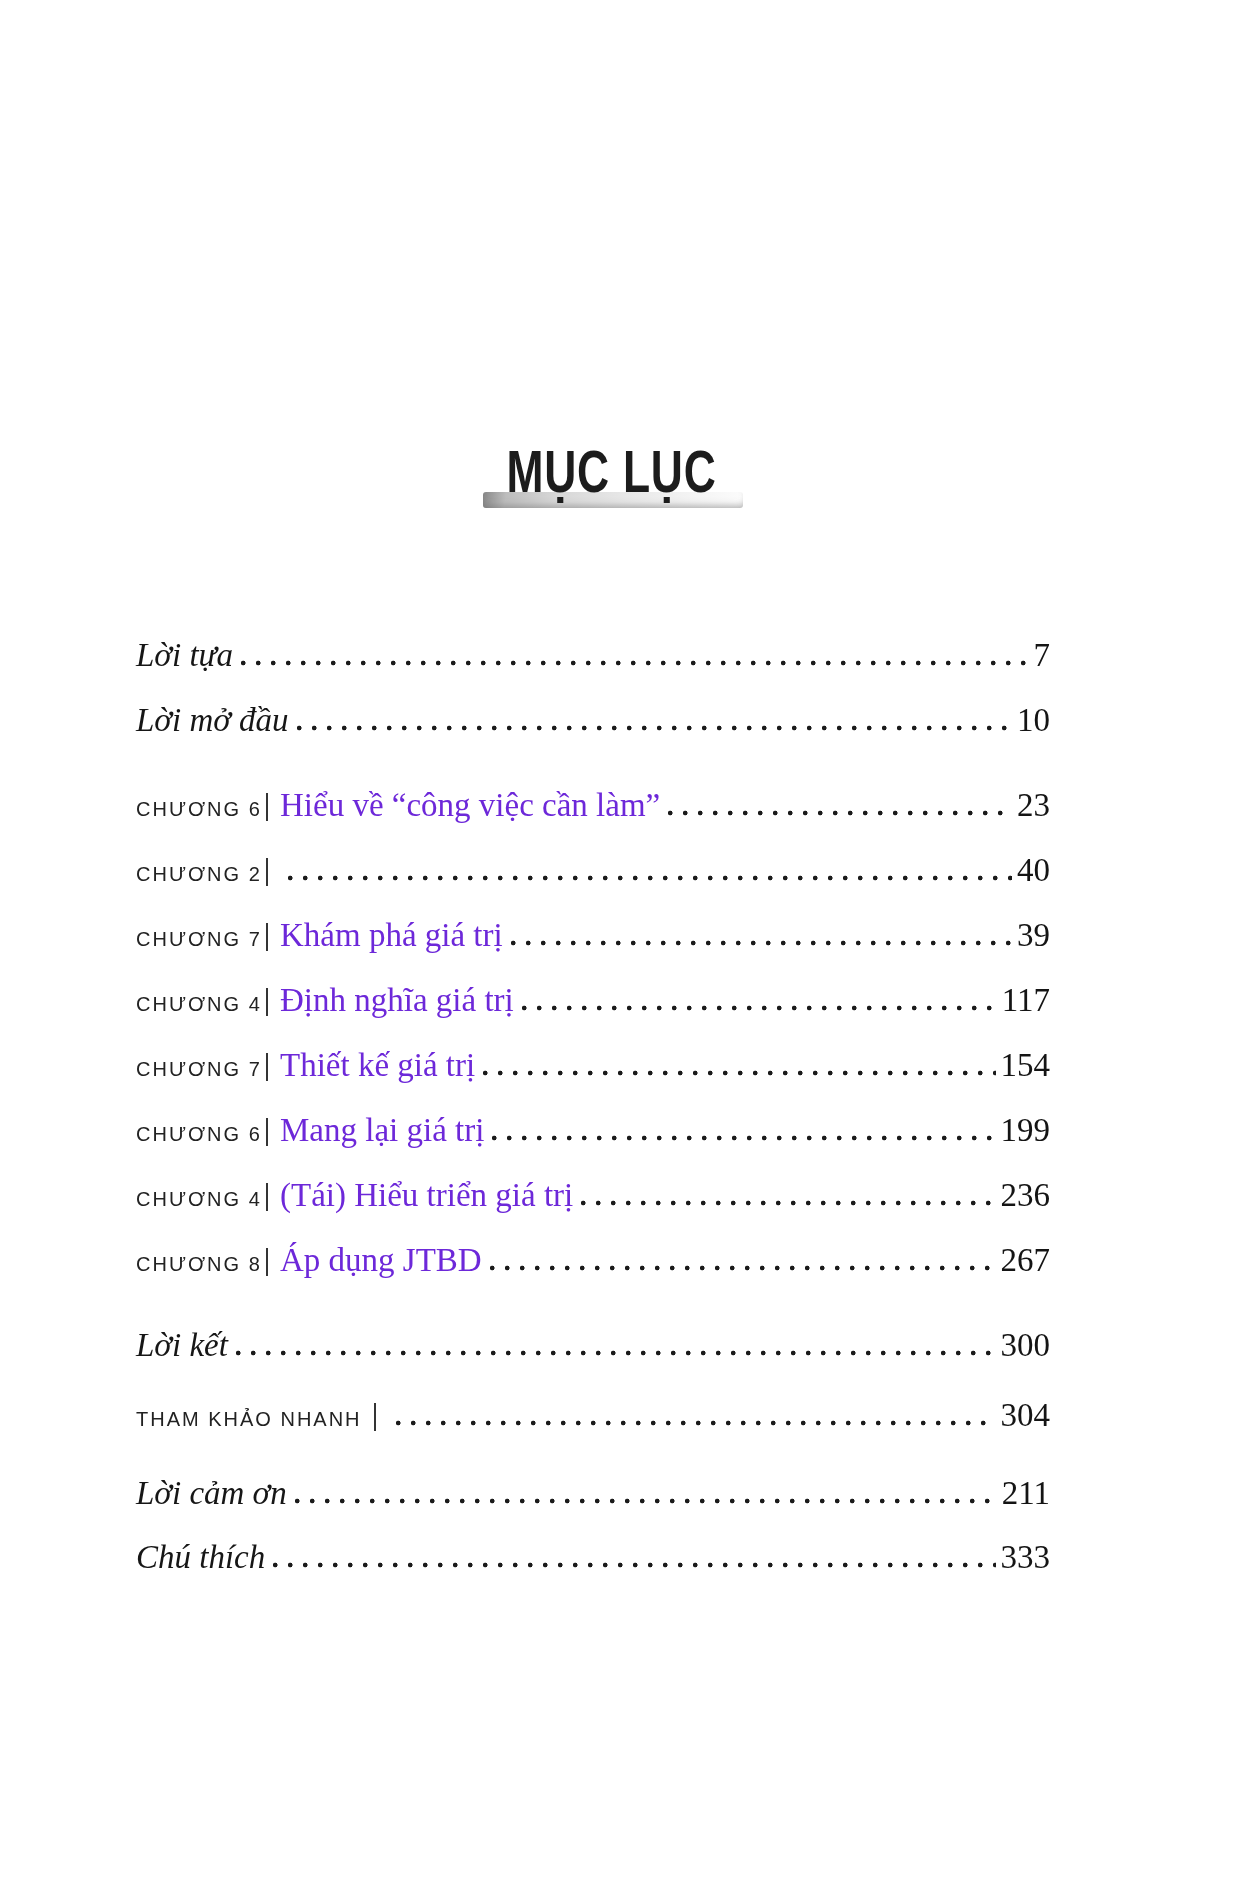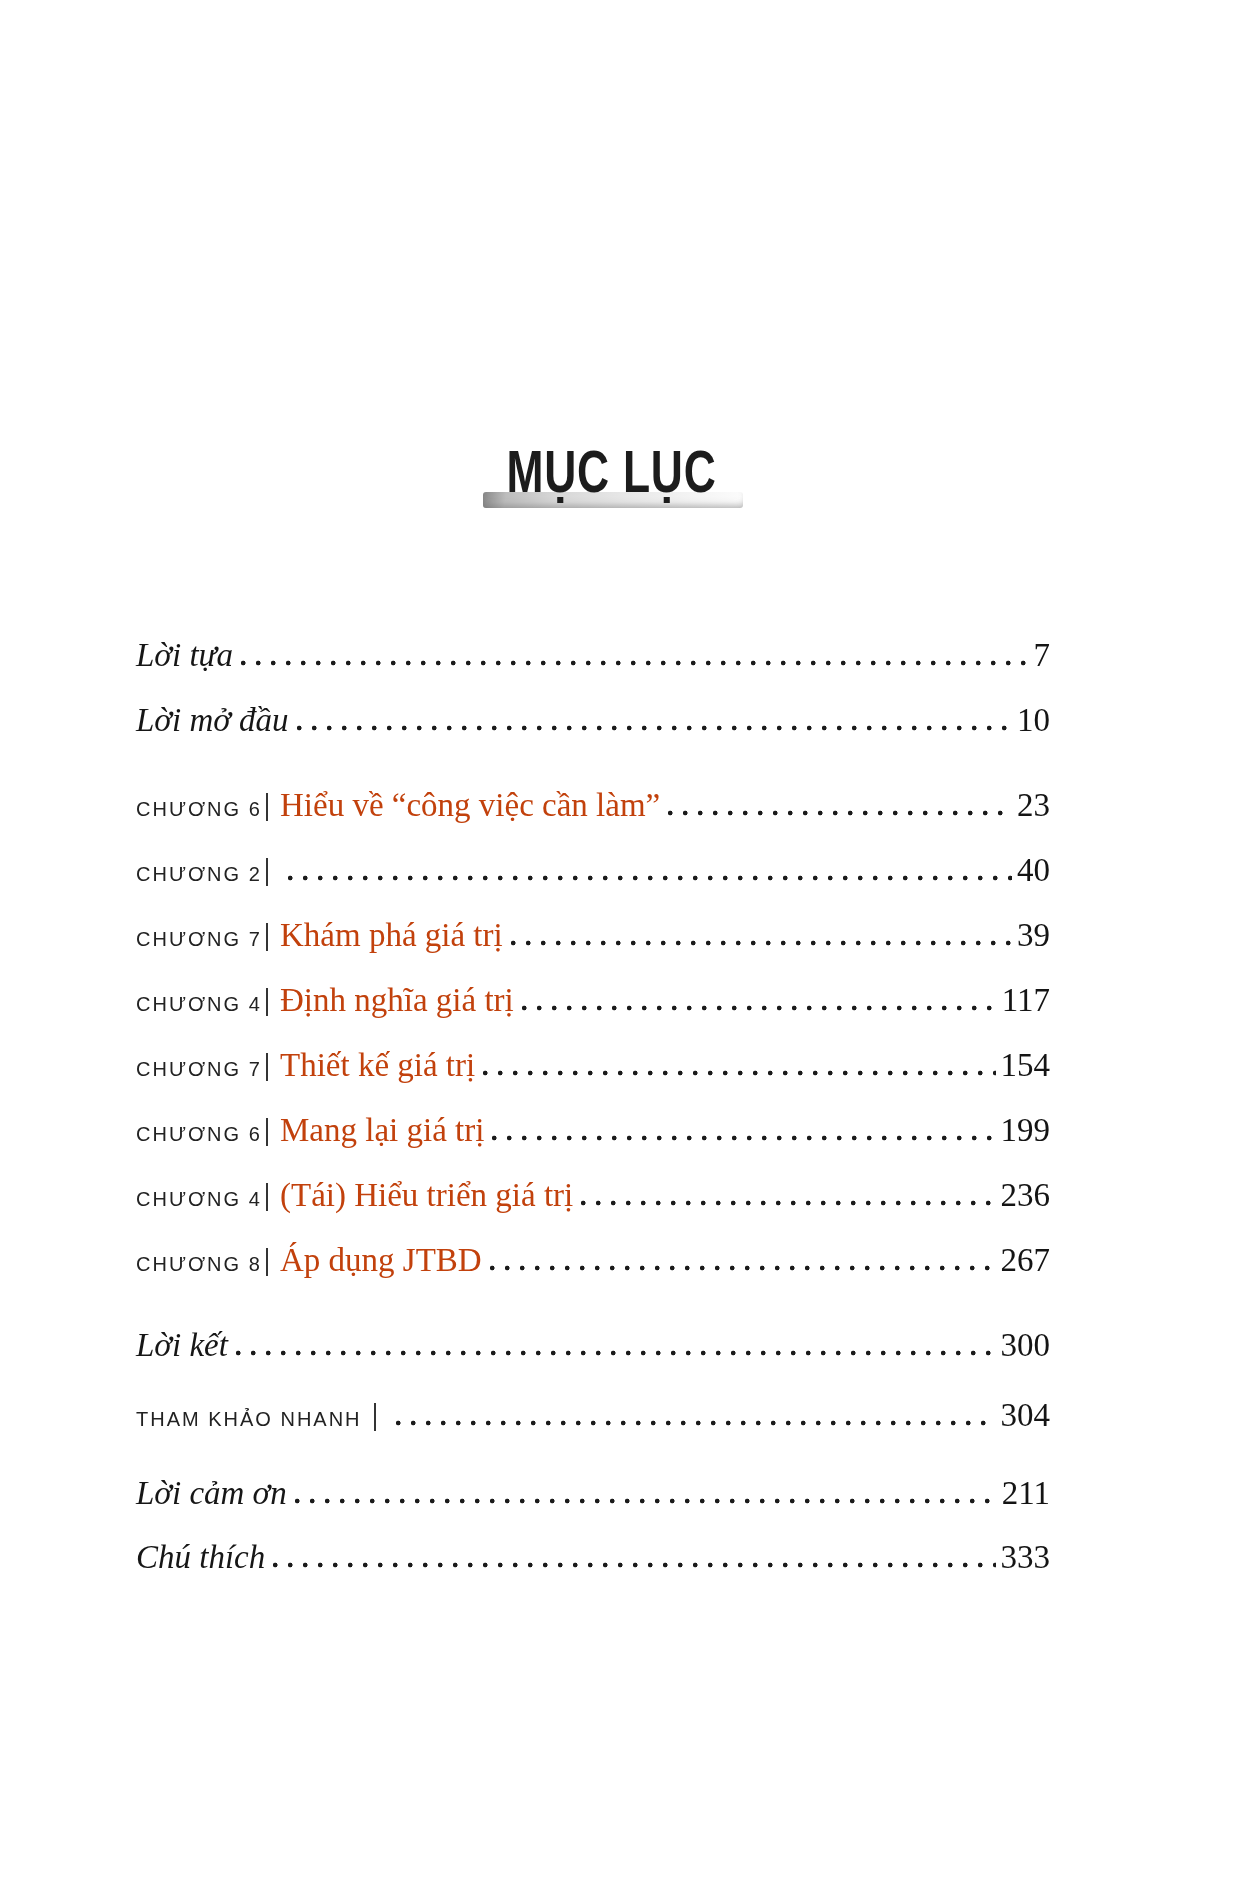--- a/index.html
+++ b/index.html
@@ -61,21 +61,21 @@
   .row.chapter .chap-label{width:118px;}
   .sep{
     flex:0 0 auto;
     width:2px;height:28px;
     background:#343434;
     align-self:center;
     margin:0 12px;
   }
   .entry-title{
     font-size:33px;
-    color:#c2410c;
+    color:#6d28d9;
     flex:0 0 auto;
   }
   .leader{
     flex:1 1 auto;
     height:6px;
     margin:0 5px 0 8px;
     background-image:radial-gradient(circle at 2.2px 3px,#1b1b1b 2px,rgba(0,0,0,0) 2.7px);
     background-size:15px 6px;
     background-repeat:repeat-x;
     background-position:left bottom;

